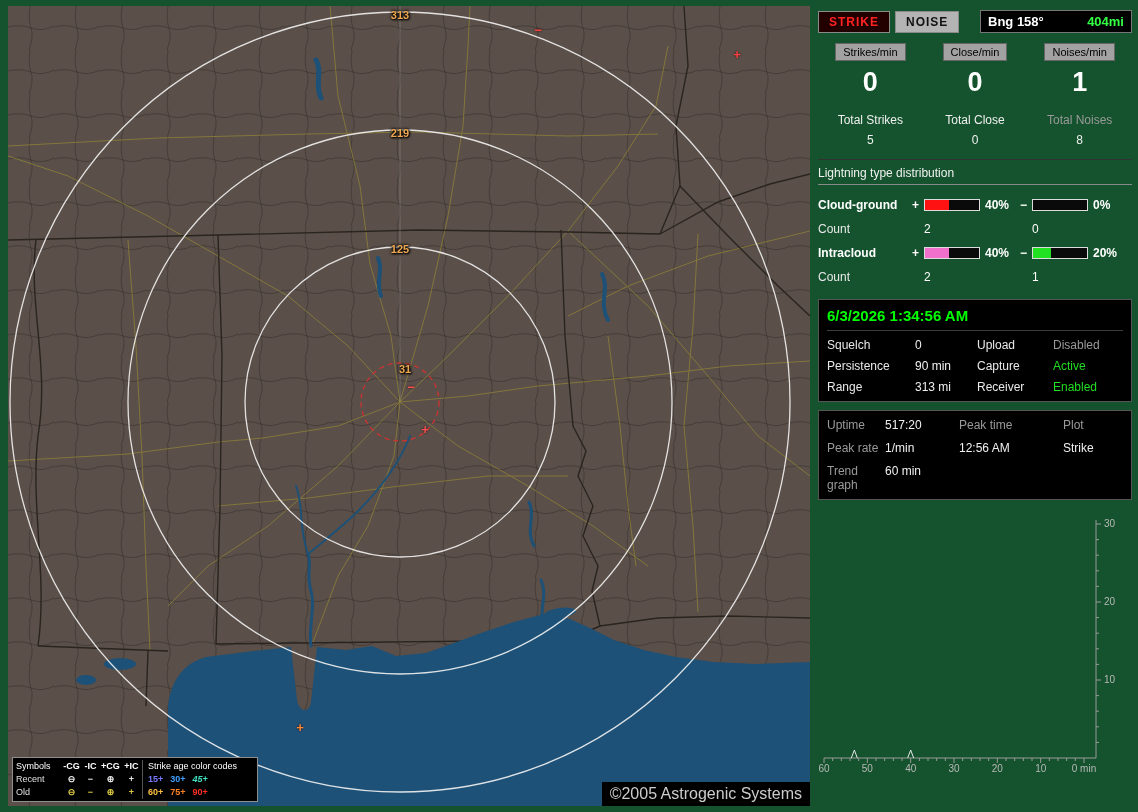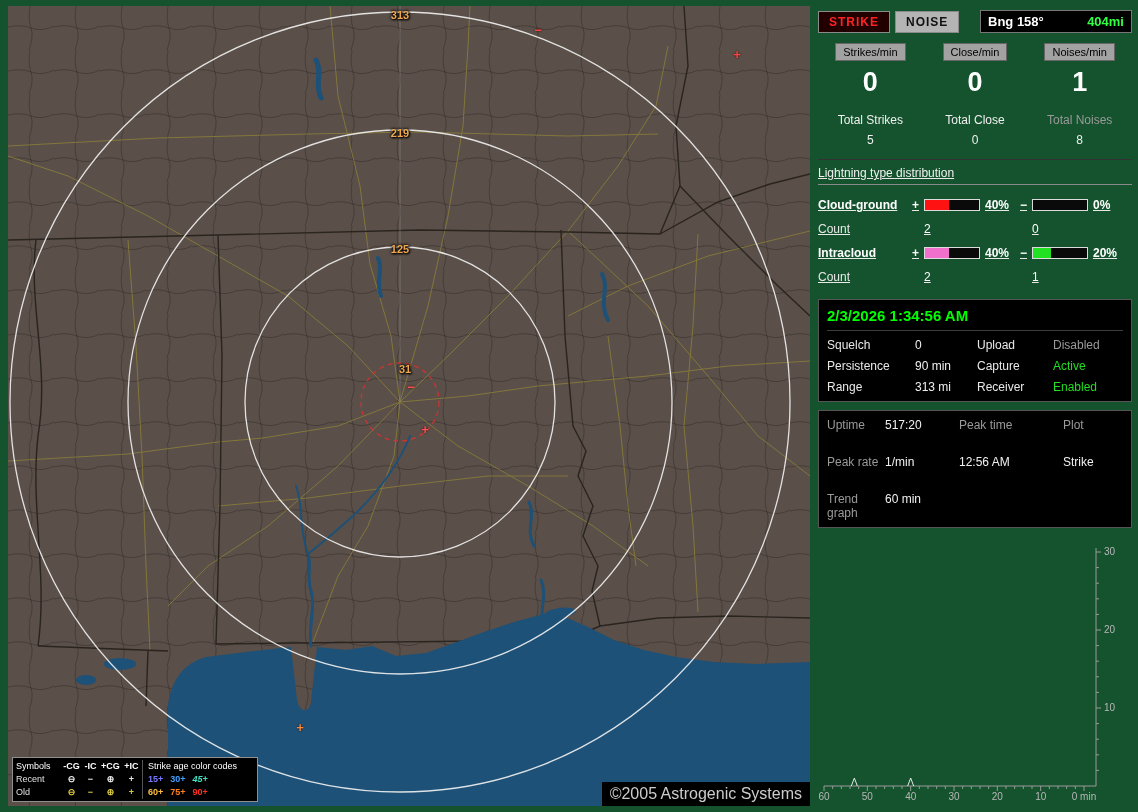--- a/index.html
+++ b/index.html
@@ -34,36 +34,36 @@
   .bng{font-weight:bold;font-size:13px;color:#fff;}
   .dist-val{font-weight:bold;font-size:13px;color:#33ff44;}
   .stats{display:grid;grid-template-columns:1fr 1fr 1fr;text-align:center;margin-bottom:12px;}
   .chip{display:inline-block;background:#a2a2a2;color:#000;font-size:11px;
       border:1px solid #666;padding:2px 7px;margin-bottom:6px;cursor:pointer;}
   .big-num{font-size:27px;font-weight:bold;color:#fff;line-height:30px;}
   .tot-label{margin-top:16px;font-size:12px;color:#f0f0f0;}
   .tot-label.dim{color:#9a9a9a;}
   .tot-val{margin-top:6px;font-size:12px;color:#f0f0f0;}
   
-  .distsec{border-top:1px solid #333;padding-top:6px;margin-bottom:10px;text-decoration:underline;}
+  .distsec{border-top:1px solid #333;padding-top:6px;margin-bottom:10px;}
   .dist-title{color:#f0f0f0;padding-bottom:4px;border-bottom:1px solid #8a8a8a;margin-bottom:8px;}
   .dist-row{display:grid;grid-template-columns:94px 12px 56px 40px 12px 56px 1fr;
       align-items:center;height:24px;}
   .d-label{font-weight:bold;color:#fff;}
   .d-sign{font-weight:bold;color:#fff;}
   .bar{display:block;height:10px;border:1px solid #dcdcdc;background:#0a0a0a;}
   .bar .fill{display:block;height:100%;}
   .d-pct{font-weight:bold;color:#fff;padding-left:5px;}
   .d-count{color:#fff;}
   
   .box{border:1px solid #555;padding:7px 8px;margin-bottom:8px;background:#000;}
   .timestamp{color:#00ff00;font-weight:bold;font-size:15px;padding-bottom:6px;
       border-bottom:1px solid #3d3d3d;margin-bottom:7px;}
   .st-grid{display:grid;grid-template-columns:88px 62px 76px 1fr;row-gap:7px;}
-  .info-grid{display:grid;grid-template-columns:58px 74px 104px 1fr;row-gap:23px;}
+  .info-grid{display:grid;grid-template-columns:58px 74px 104px 1fr;row-gap:9px;}
   .dim{color:#9a9a9a;}
   .val{color:#f0f0f0;}
   
   .chart{margin-top:4px;}
   .chart text{fill:#b8b8b8;font-size:10px;font-family:"Liberation Sans",sans-serif;}
 </style>
 </head>
 <body>
 
 <div class="app">
@@ -265,21 +265,21 @@
         <span></span>
         <span class="d-count">2</span>
         <span></span>
           <span></span>
         <span class="d-count">1</span>
         <span></span>
       </div>
     </div>
 
     <div class="box">
-      <div class="timestamp">2/3/2026 1:34:56 AM</div>
+      <div class="timestamp">6/3/2026 1:34:56 AM</div>
       <div class="st-grid">
         <span>Squelch</span>
         <span class="val">0</span>
         <span>Upload</span>
         <span style="color: rgb(154, 154, 154);">Disabled</span>
 
         <span>Persistence</span>
         <span class="val">90 min</span>
         <span>Capture</span>
         <span style="color: rgb(34, 221, 34);">Active</span>

